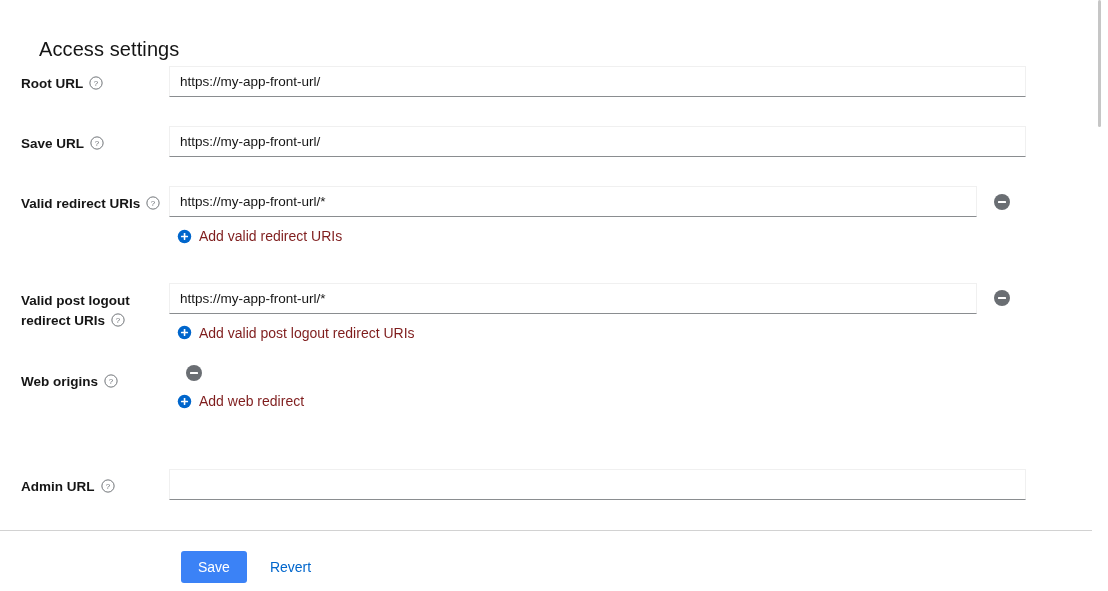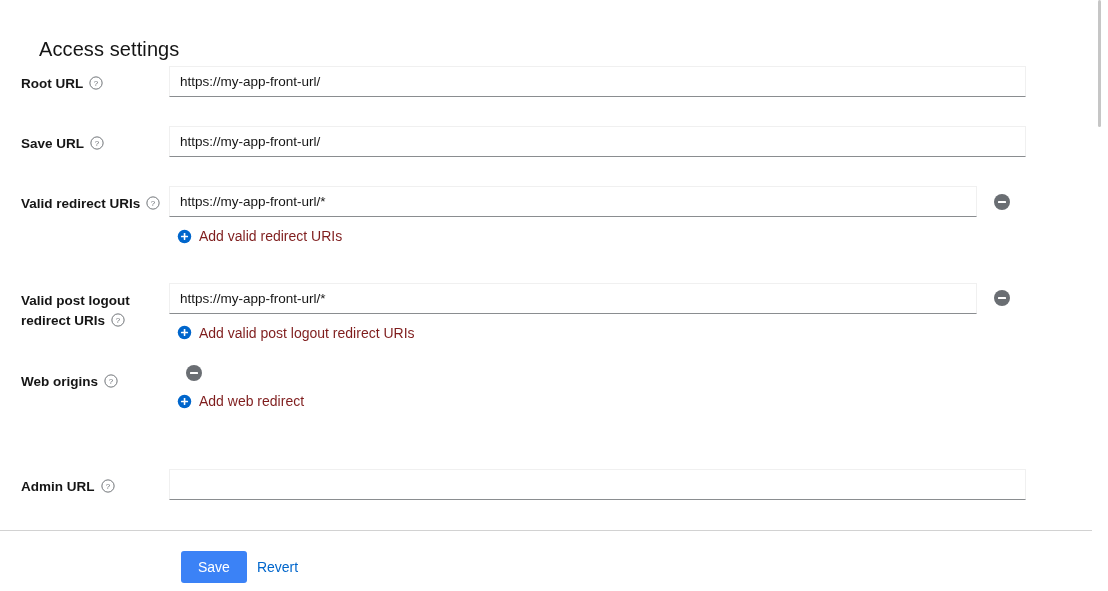--- a/index.html
+++ b/index.html
@@ -164,21 +164,21 @@
     font-size: 14px;
     line-height: 20px;
     color: #ffffff;
     background: #3b82f6;
     border: none;
     border-radius: 3px;
     padding: 6px 17px;
     cursor: pointer;
   }
   .revert-link {
-    margin-left: 8px;
+    margin-left: 21px;
     font-size: 14px;
     line-height: 20px;
     color: #0066cc;
     text-decoration: none;
     background: none;
     border: none;
     cursor: pointer;
     font-family: "Liberation Sans", sans-serif;
     padding: 6px 2px;
   }

